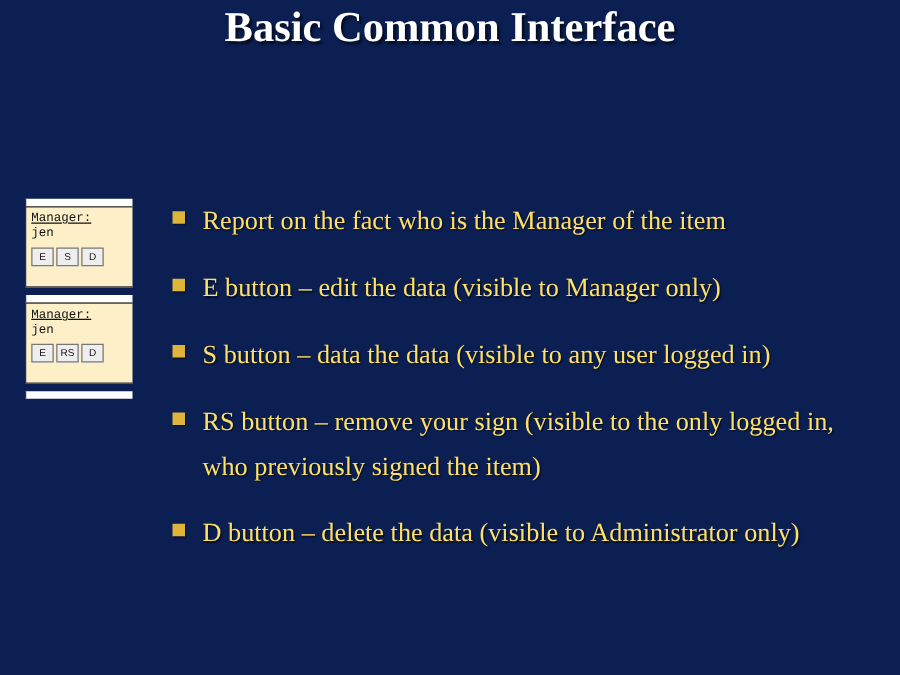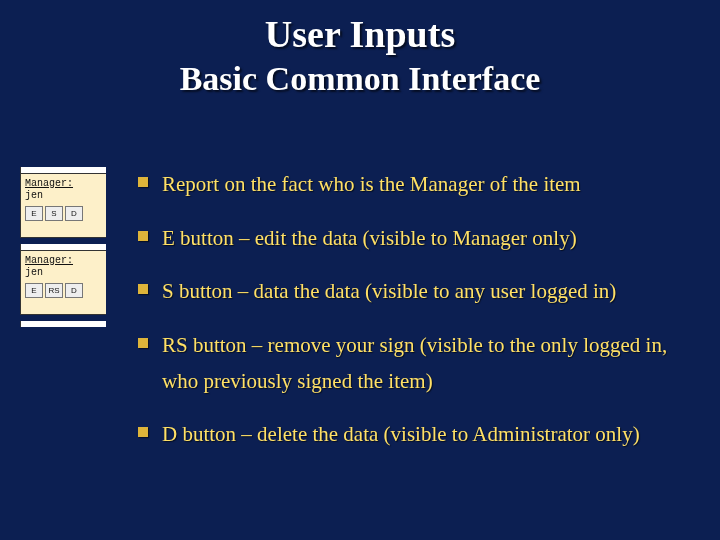--- a/index.html
+++ b/index.html
@@ -110,21 +110,20 @@
     background: #fff;
     border-left: 1px solid #333;
     margin-bottom: 0;
   }
 </style>
 </head>
 <body>
 
 <div class="slide">
 
-  <div class="title">User Inputs</div>
   <div class="subtitle">Basic Common Interface</div>
 
   <div class="mini-panel">
     <div class="gap-strip"></div>
     <div class="card">
       <span class="card-hdr">Manager:</span>
       <span class="card-sub">jen</span>
       <div class="btnrow">
         <span class="mbtn">E</span>
         <span class="mbtn">S</span>

